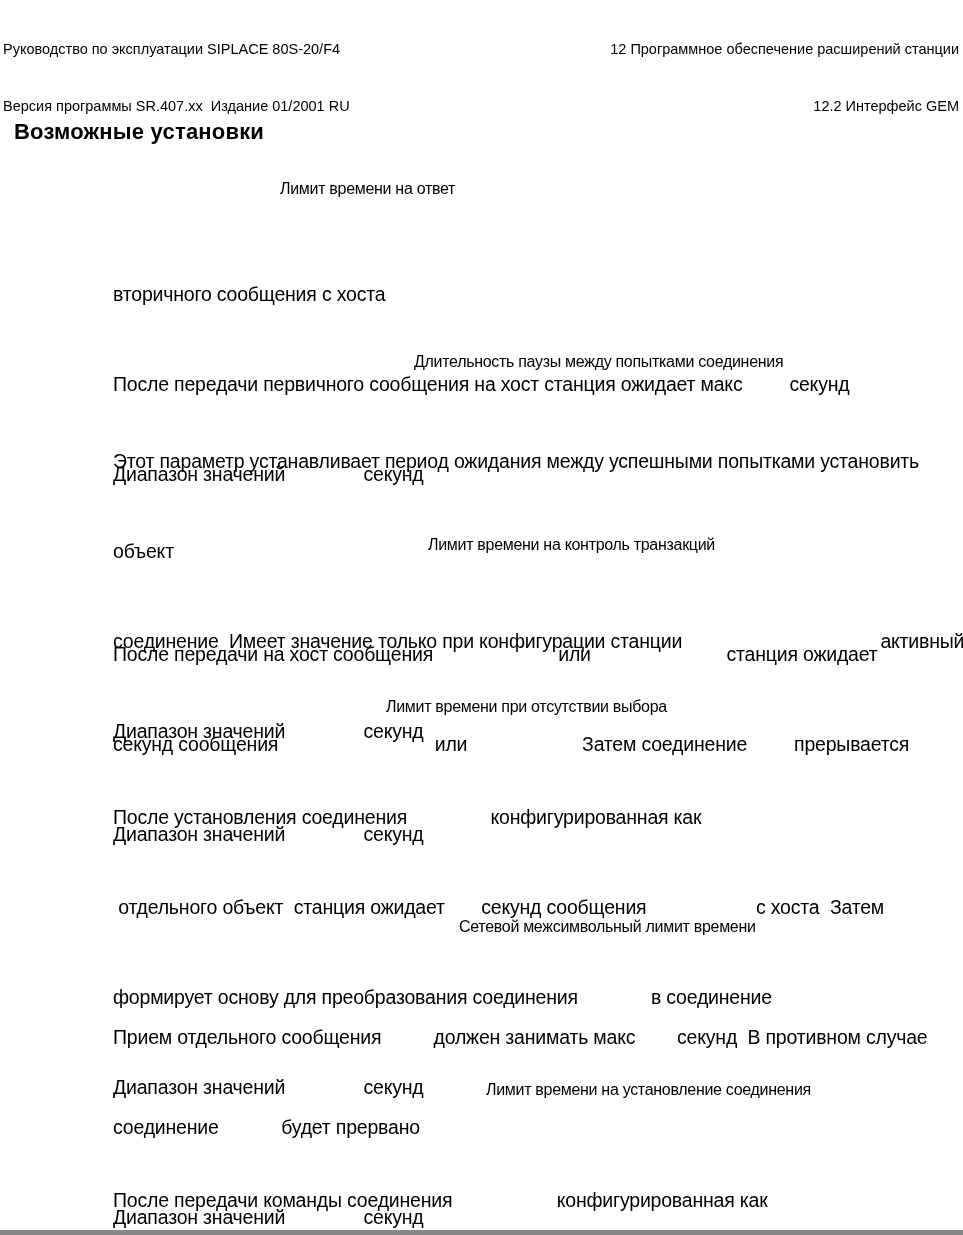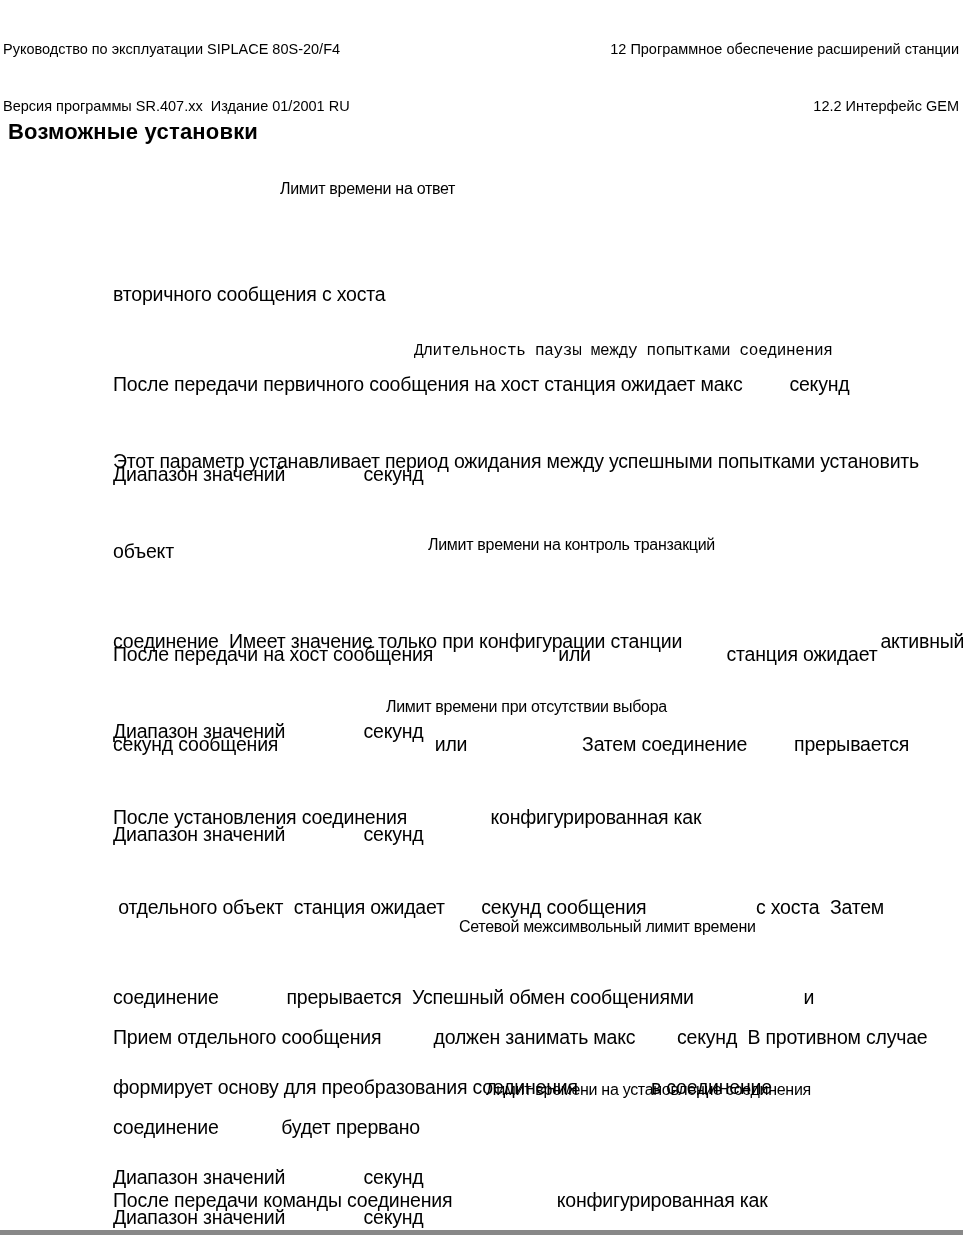--- a/index.html
+++ b/index.html
@@ -12,21 +12,21 @@
     overflow:hidden;
   }
   .hdr {
     position:absolute; top:2px;
     font-size:14.5px; line-height:19px;
     white-space:pre;
   }
   .hdr-left { left:3px; text-align:left; }
   .hdr-right { right:4px; text-align:right; }
   .doc-title {
-    position:absolute; left:8px; top:119px;
+    position:absolute; left:14px; top:119px;
     font-size:22px; font-weight:bold;
     letter-spacing:0.2px;
     white-space:pre;
   }
   .sec-heading {
     position:absolute;
     font-size:16px; font-weight:normal;
     letter-spacing:-0.3px;
     white-space:pre;
   }
@@ -34,21 +34,21 @@
     position:absolute; left:113px;
     font-size:19.5px; line-height:30px;
     letter-spacing:-0.2px;
     white-space:pre;
   }
   .tline { white-space:pre; }
 
   
   .s1h { top:180px; left:280px; }
   .s1b { top:219px; }
-  .s2h { top:342px; left:414px;font-family:Liberation Mono, monospace; }
+  .s2h { top:353px; left:414px; }
   .s2b { top:386px; }
   .s3h { top:536px; left:428px; }
   .s3b { top:579px; }
   .s4h { top:698px; left:386px; }
   .s4b { top:742px; }
   .s5h { top:918px; left:459px; }
   .s5b { top:962px; }
   .s6h { top:1081px; left:486px; }
   .s6b { top:1125px; }
 </style>
@@ -88,21 +88,20 @@
   <div class="sec-body s3b">
     <div class="tline">После передачи на хост сообщения                        или                          станция ожидает</div>
     <div class="tline">секунд сообщения                              или                      Затем соединение         прерывается</div>
     <div class="tline">Диапазон значений               секунд</div>
   </div>
 
   <div class="sec-heading s4h">Лимит времени при отсутствии выбора</div>
   <div class="sec-body s4b">
     <div class="tline">После установления соединения                конфигурированная как</div>
     <div class="tline"> отдельного объект  станция ожидает       секунд сообщения                     с хоста  Затем</div>
-    <div class="tline">соединение             прерывается  Успешный обмен сообщениями                     и</div>
     <div class="tline">формирует основу для преобразования соединения              в соединение</div>
     <div class="tline">Диапазон значений               секунд</div>
   </div>
 
   <div class="sec-heading s5h">Сетевой межсимвольный лимит времени</div>
   <div class="sec-body s5b">
     <div class="tline">Прием отдельного сообщения          должен занимать макс        секунд  В противном случае</div>
     <div class="tline">соединение            будет прервано</div>
     <div class="tline">Диапазон значений               секунд</div>
   </div>

